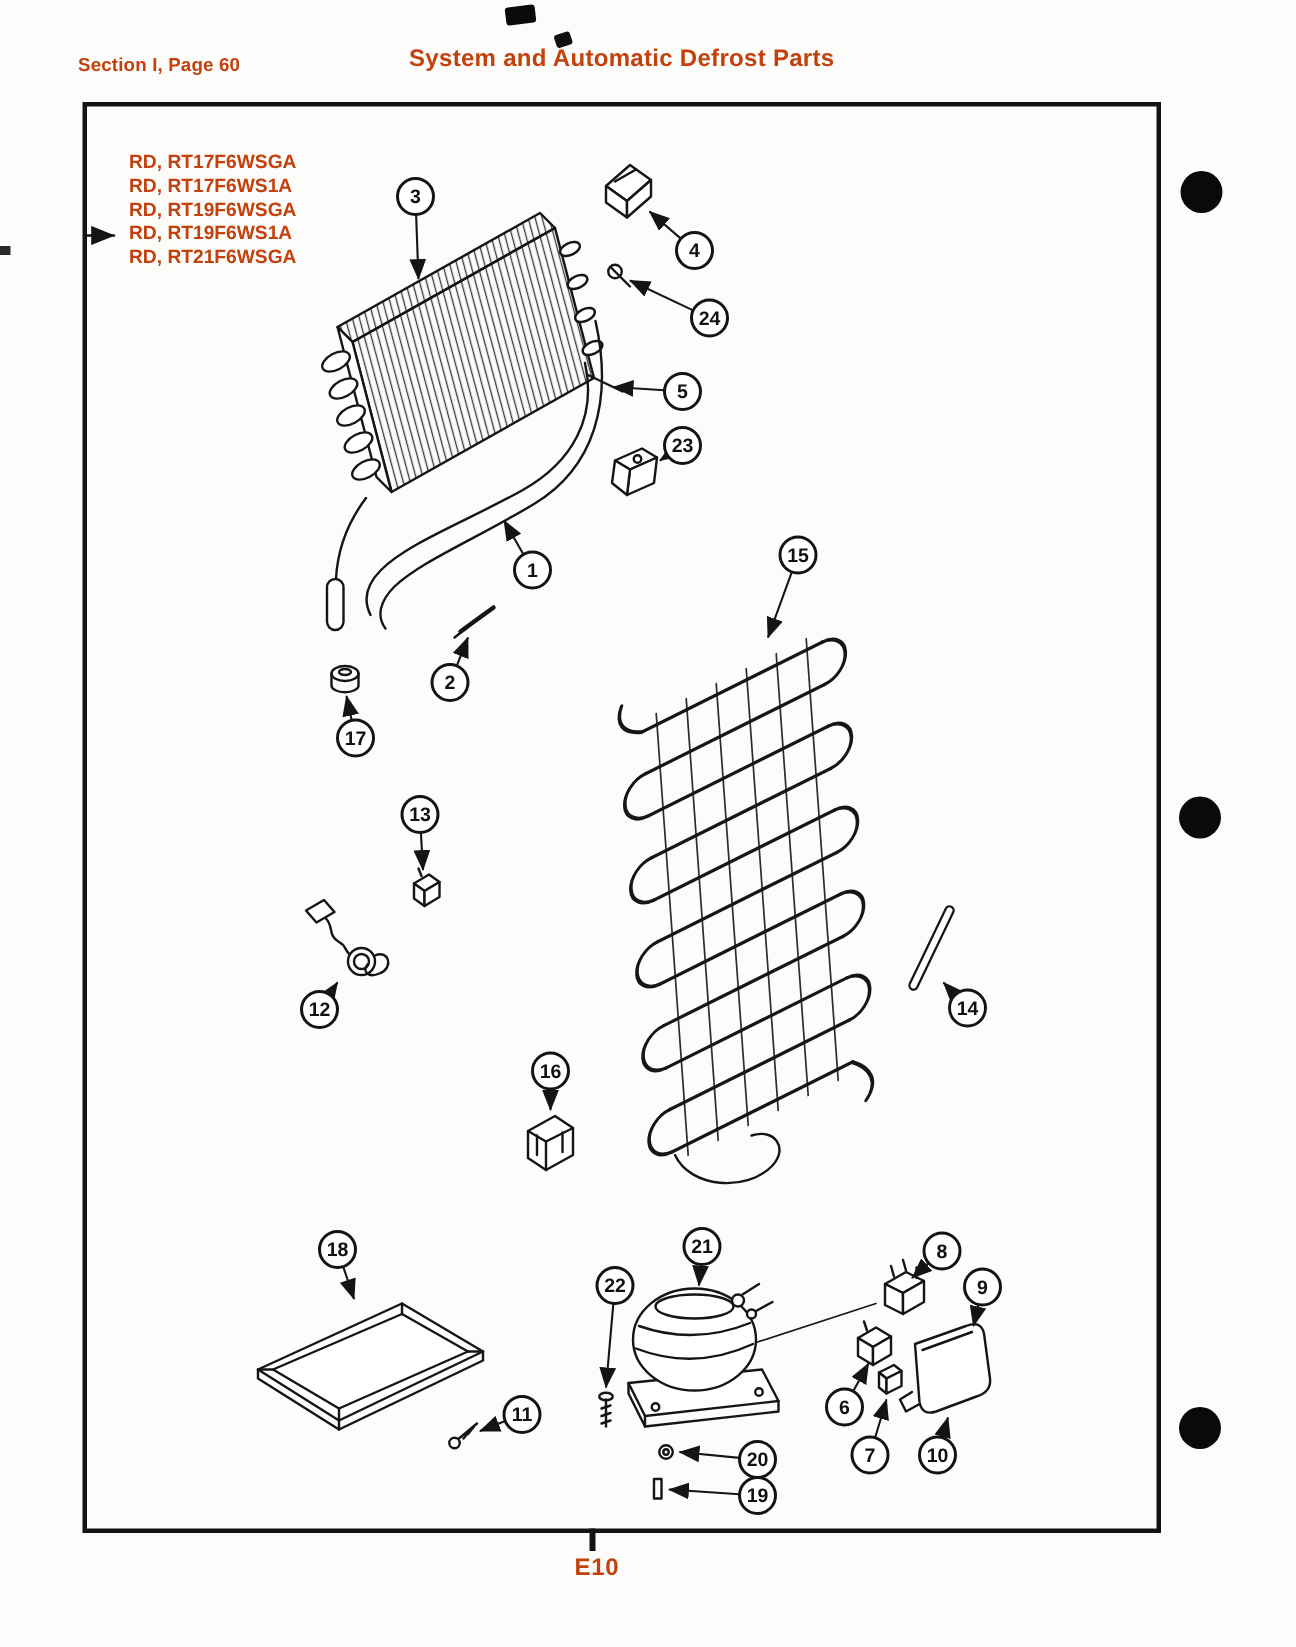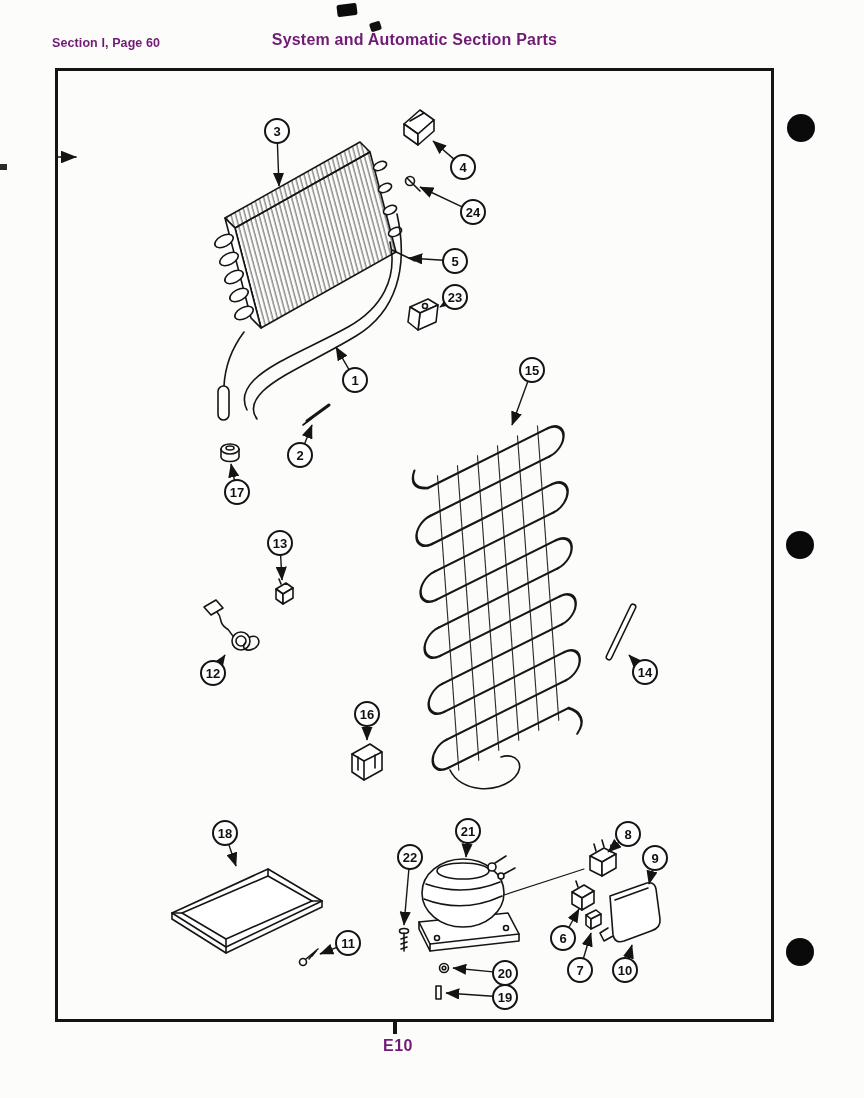--- a/index.html
+++ b/index.html
@@ -1,18 +1,18 @@
 <!DOCTYPE html>
 <html><head>
 <meta charset="utf-8">
 <style>
   * { margin:0; padding:0; box-sizing:border-box; }
   html,body { width:864px; height:1098px; }
   body { background:#e9e9e7; font-family:"Liberation Sans", sans-serif; }
-  .page { position:relative; width:864px; height:1098px; background:#fcfcfa; overflow:hidden; color:#701a75; }
+  .page { position:relative; width:864px; height:1098px; background:#fcfcfa; overflow:hidden; color:#c2410c; }
 
   .section-label { position:absolute; left:52px; top:36px; font-size:12.5px; font-weight:bold; letter-spacing:.1px; }
   .page-title { position:absolute; left:55px; top:31px; width:719px; text-align:center; font-size:16px; font-weight:bold; letter-spacing:.2px; }
 
   .frame { position:absolute; left:55px; top:68px; width:719px; height:954px; border:3px solid #141414; }
 
   .model-list { position:absolute; left:86px; top:100px; font-size:12.8px; font-weight:bold; line-height:15.8px; white-space:pre; }
 
   .footer-label { position:absolute; left:383px; top:1037px; font-size:16px; font-weight:bold; letter-spacing:.5px;text-align:right; }
 
@@ -37,24 +37,25 @@
 </head>
 <body>
 
 <div class="page">
 
   <div class="ink-a"></div>
   <div class="ink-b"></div>
   <div class="ink-c"></div>
 
   <div class="section-label">Section I, Page 60</div>
-  <div class="page-title">System and Automatic Section Parts</div>
+  <div class="page-title">System and Automatic Defrost Parts</div>
 
   <div class="frame"></div>
 
+  <div class="model-list"><div class="model-line">RD, RT17F6WSGA</div><div class="model-line">RD, RT17F6WS1A</div><div class="model-line">RD, RT19F6WSGA</div><div class="model-line">RD, RT19F6WS1A</div><div class="model-line">RD, RT21F6WSGA</div></div>
 
   <svg class="diagram" viewBox="0 0 864 1098">
     <defs>
       <marker id="arrowhead" viewBox="0 0 10 8" refX="9.5" refY="4" markerWidth="10" markerHeight="8" orient="auto">
         <path d="M0,0 L10,4 L0,8 Z" fill="#141414"></path>
       </marker>
       <pattern id="finhatch" width="4.5" height="7" patternUnits="userSpaceOnUse" patternTransform="rotate(-15)">
         <line x1="1" y1="0" x2="1" y2="7" stroke="#3a3a3a" stroke-width="0.9"></line>
       </pattern>
     </defs>

